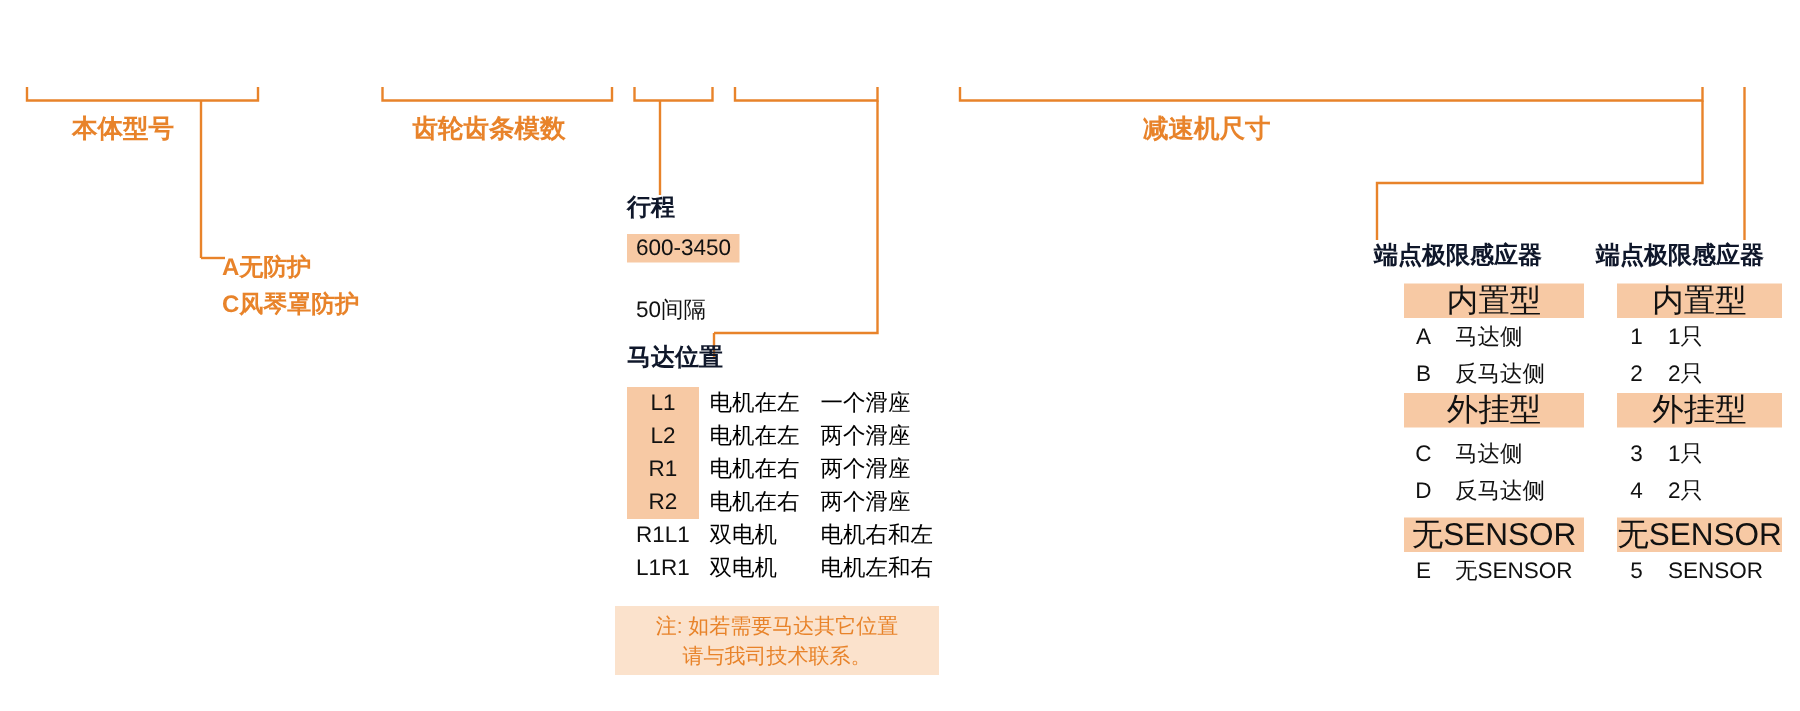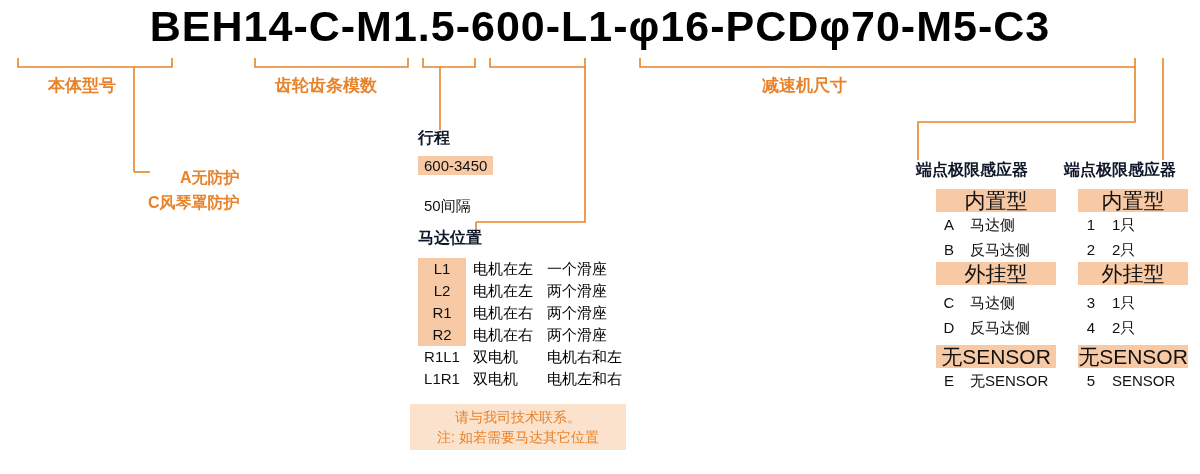--- a/index.html
+++ b/index.html
@@ -32,21 +32,20 @@
     white-space: nowrap;
     color: #000;
   }
 
   
   .grp-label {
     color: #E8832A;
     font-weight: bold;
     font-size: 16px;
     white-space: nowrap;
-    text-align: right;
   }
   .grp-label.big { font-size: 17px; }
 
   
   #lines {
     left: 0; top: 0;
     width: 1200px; height: 474px;
     pointer-events: none;
   }
 
@@ -126,21 +125,20 @@
     color: #111;
   }
   .stext { padding-left: 8px; color: #111; }
   .spacer { height: 5px; }
 </style>
 </head>
 <body>
 
 <div id="stage">
 
-  <div class="abs" id="partnumber">BEH14-C-M1.5-600-L1-φ16-PCDφ70-M5-C3</div>
 
   <svg class="abs" id="lines" viewBox="0 0 1200 474" xmlns="http://www.w3.org/2000/svg">
     <g stroke="#E8832A" stroke-width="1.6" fill="none">
 
       <path d="M18,58 L18,67 L172,67 L172,58"></path>
 
       <path d="M134,67 L134,172"></path>
       <path d="M134,172 L150,172"></path>
 
       <path d="M255,58 L255,67 L408,67 L408,58"></path>
@@ -209,22 +207,22 @@
         <span class="desc2">电机右和左</span>
       </div>
       <div class="row">
         <span class="code plainbg">L1R1</span>
         <span class="desc1">双电机</span>
         <span class="desc2">电机左和右</span>
       </div>
     </div>
 
     <div class="note" style="margin-top:14px; margin-left:-8px; width:200px;">
+      <div>注: 如若需要马达其它位置</div>
       <div>请与我司技术联系。</div>
-      <div>注: 如若需要马达其它位置</div>
     </div>
   </div>
 
   <div class="abs sensor-wrap" style="left:916px; top:160px;">
     <div class="blk-title">端点极限感应器</div>
 
     <div style="margin-top:8px; width:120px; margin-left:20px;">
       <div class="shead">内置型</div>
       <div class="srow">
         <span class="scode">A</span>

